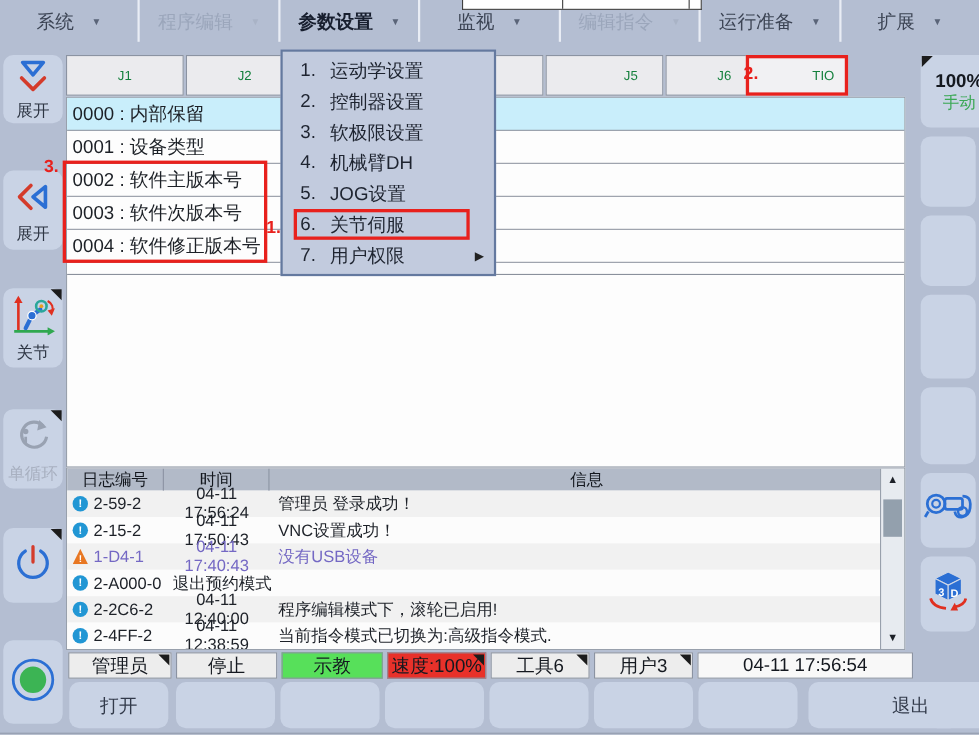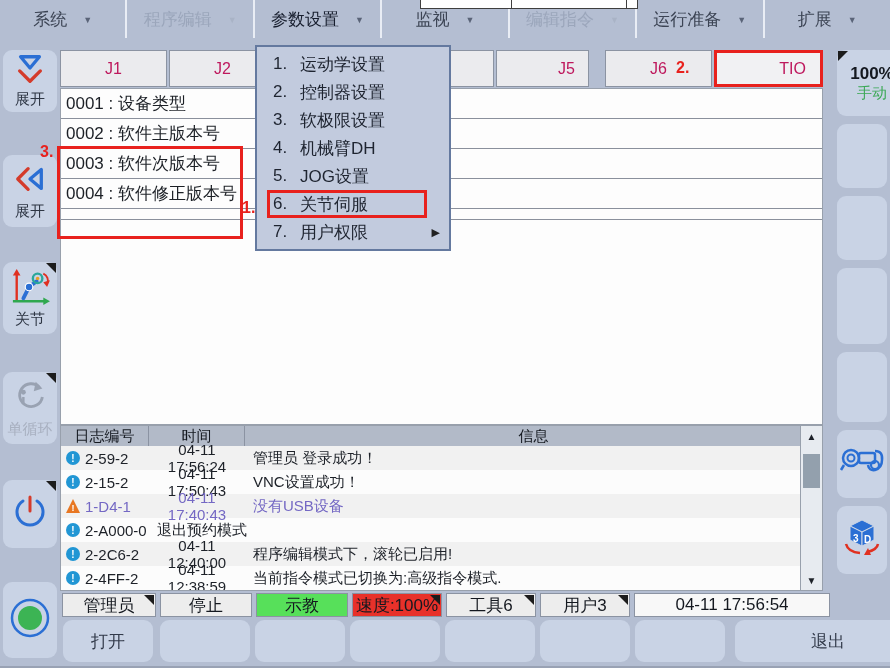--- a/index.html
+++ b/index.html
@@ -8,31 +8,31 @@
        -webkit-user-select:none;user-select:none;}
 
   
   .menubar{position:absolute;left:0;top:0;width:890px;height:38px;display:flex;}
   .menu-item{flex:1;display:flex;align-items:center;justify-content:center;gap:16px;
              border-right:2px solid #e9edf5;font-size:17px;color:#3c4454;cursor:default;}
   .menu-item:last-child{border-right:none;}
   .menu-item .caret{font-size:9px;color:#5a6478;padding-top:2px;}
   .menu-item.disabled{color:#9ba6bb;}
   .menu-item.disabled .caret{color:#a9b3c6;}
-  .menu-item.active{color:#171e2e;font-weight:normal;align-items:center;}
+  .menu-item.active{color:#171e2e;font-weight:bold;align-items:center;}
 
   
   .topstrip{position:absolute;left:420px;top:0;width:218px;height:9px;background:#ffffff;
             border:1px solid #3f3f3f;border-top:none;box-sizing:border-box;}
   .topstrip .ts-div{position:absolute;top:0;bottom:0;width:1px;background:#3f3f3f;}
 
   
   .tab{position:absolute;top:50px;height:37px;background:#ebebee;border:1px solid #8b93a2;
        box-sizing:border-box;display:flex;align-items:center;justify-content:center;
-       font-size:16px;color:#be185d;z-index:12;}
+       font-size:12px;color:#15803d;z-index:12;}
   .tab.tio{border:3px solid #e8211d;background:#f1f1f3;}
 
   
   .main{position:absolute;left:60px;top:88px;width:763px;height:337px;background:#fdfdfd;
         border:1px solid #98a0ac;box-sizing:border-box;z-index:10;}
   .prow{height:30px;border-bottom:1px solid #8a909c;display:flex;align-items:center;
         padding-left:5px;font-size:17px;color:#1c2026;box-sizing:border-box;background:#fdfdfd;}
   .prow.selected{background:#c9eefb;}
   .prow.empty{height:11px;}
 
@@ -139,26 +139,27 @@
   <div class="topstrip">
     <div class="ts-div" style="left:90px"></div>
     <div class="ts-div" style="left:205px"></div>
   </div>
 
   <div id="tabs">
       <div class="tab" style="left: 60px; width: 107px;">J1</div>
       <div class="tab" style="left: 169px; width: 107px;">J2</div>
       <div class="tab" style="left: 278px; width: 107px;">J3</div>
       <div class="tab" style="left: 387px; width: 107px;">J4</div>
-      <div class="tab" style="left: 496px; width: 93px; padding-left: 48px;">J5</div>
+      <div class="tab" style="left: 496px; width: 107px; padding-left: 48px;">J5</div>
       <div class="tab" style="left: 605px; width: 107px;">J6</div>
-      <div class="tab tio" style="left: 714px; width: 109px; padding-left: 48px;">TIO</div>
+      <div class="tab tio" style="left: 678px; width: 93px; padding-left: 48px;">TIO</div>
     </div>
 
   <div class="main" id="plist">
+      <div class="prow selected">0000 : 内部保留</div>
       <div class="prow">0001 : 设备类型</div>
       <div class="prow">0002 : 软件主版本号</div>
       <div class="prow">0003 : 软件次版本号</div>
       <div class="prow">0004 : 软件修正版本号</div>
       <div class="prow empty"></div>
     </div>
 
   <div class="redbox" style="left:57px;top:146px;width:186px;height:93px;"></div>
   <div class="red-note" style="left:40px;top:143px;">3.</div>
 

